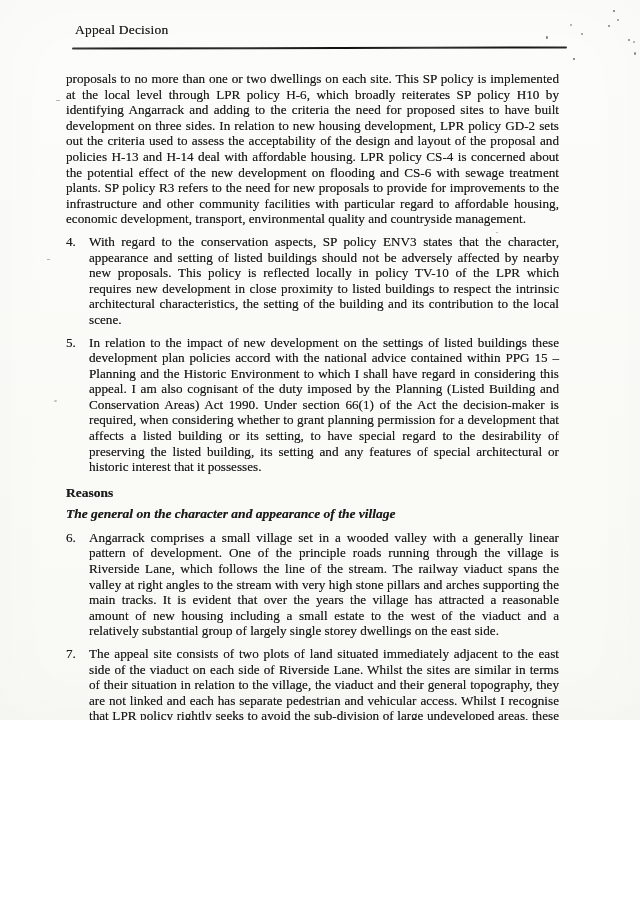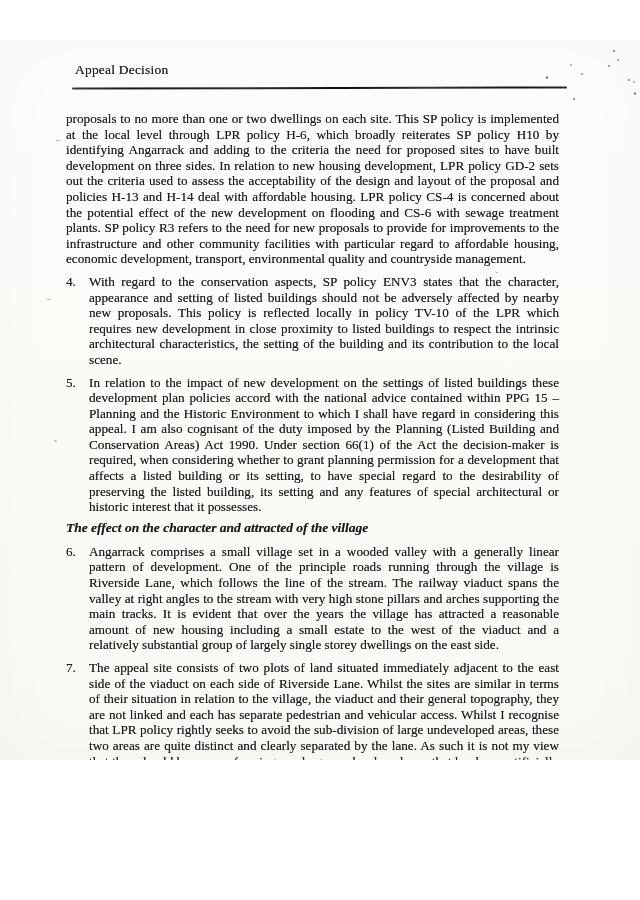--- a/index.html
+++ b/index.html
@@ -9,21 +9,20 @@
   }
   .doc {
     position: relative;
     width: 640px;
     height: 720px;
     background: linear-gradient(180deg, #fcfcfa 0%, #fafaf7 60%, #f8f8f5 100%);
     box-shadow: inset 0 0 80px rgba(40,40,30,0.02);
     overflow: hidden;
     font-family: "Liberation Serif", "DejaVu Serif", serif;
     color: #1c1c1c;
-    margin-top: 40px;
   }
   .doc * { box-sizing: border-box; }
 
   
   .header-title {
     position: absolute;
     left: 75px;
     top: 22px;
     font-size: 13.5px;
     letter-spacing: 0.2px;
@@ -134,22 +133,23 @@
     <div class="numbered">
       <span class="num">4.</span>
       <p class="txt">With regard to the conservation aspects, SP policy ENV3 states that the character, appearance and setting of listed buildings should not be adversely affected by nearby new proposals.  This policy is reflected locally in policy TV-10 of the LPR which requires new development in close proximity to listed buildings to respect the intrinsic architectural characteristics, the setting of the building and its contribution to the local scene.</p>
     </div>
 
     <div class="numbered">
       <span class="num">5.</span>
       <p class="txt">In relation to the impact of new development on the settings of listed buildings these development plan policies accord with the national advice contained within PPG 15 – Planning and the Historic Environment to which I shall have regard in considering this appeal.  I am also cognisant of the duty imposed by the Planning (Listed Building and Conservation Areas) Act 1990.  Under section 66(1) of the Act the decision-maker is required, when considering whether to grant planning permission for a development that affects a listed building or its setting, to have special regard to the desirability of preserving the listed building, its setting and any features of special architectural or historic interest that it possesses.</p>
     </div>
 
+    <h2 class="reasons-heading">Reasons</h2>
 
-    <h3 class="sub-heading">The effect on the character and attracted of the village</h3>
+    <h3 class="sub-heading">The general on the character and appearance of the village</h3>
 
     <div class="numbered after-sub">
       <span class="num">6.</span>
       <p class="txt">Angarrack comprises a small village set in a wooded valley with a generally linear pattern of development.  One of the principle roads running through the village is Riverside Lane, which follows the line of the stream.  The railway viaduct spans the valley at right angles to the stream with very high stone pillars and arches supporting the main tracks.  It is evident that over the years the village has attracted a reasonable amount of new housing including a small estate to the west of the viaduct and a relatively substantial group of largely single storey dwellings on the east side.</p>
     </div>
 
     <div class="numbered">
       <span class="num">7.</span>
       <p class="txt">The appeal site consists of two plots of land situated immediately adjacent to the east side of the viaduct on each side of Riverside Lane.  Whilst the sites are similar in terms of their situation in relation to the village, the viaduct and their general topography, they are not linked and each has separate pedestrian and vehicular access.  Whilst I recognise that LPR policy rightly seeks to avoid the sub-division of large undeveloped areas, these two areas are quite distinct and clearly separated by the lane.  As such it is not my view that they should be seen as forming one larger undeveloped area that has been artificially sub-divided in order to overcome a policy objection.  Whilst I have not had the benefit of seeing the reasoned justification behind LPR policy H-6, paragraphs 2.70</p>
     </div>

